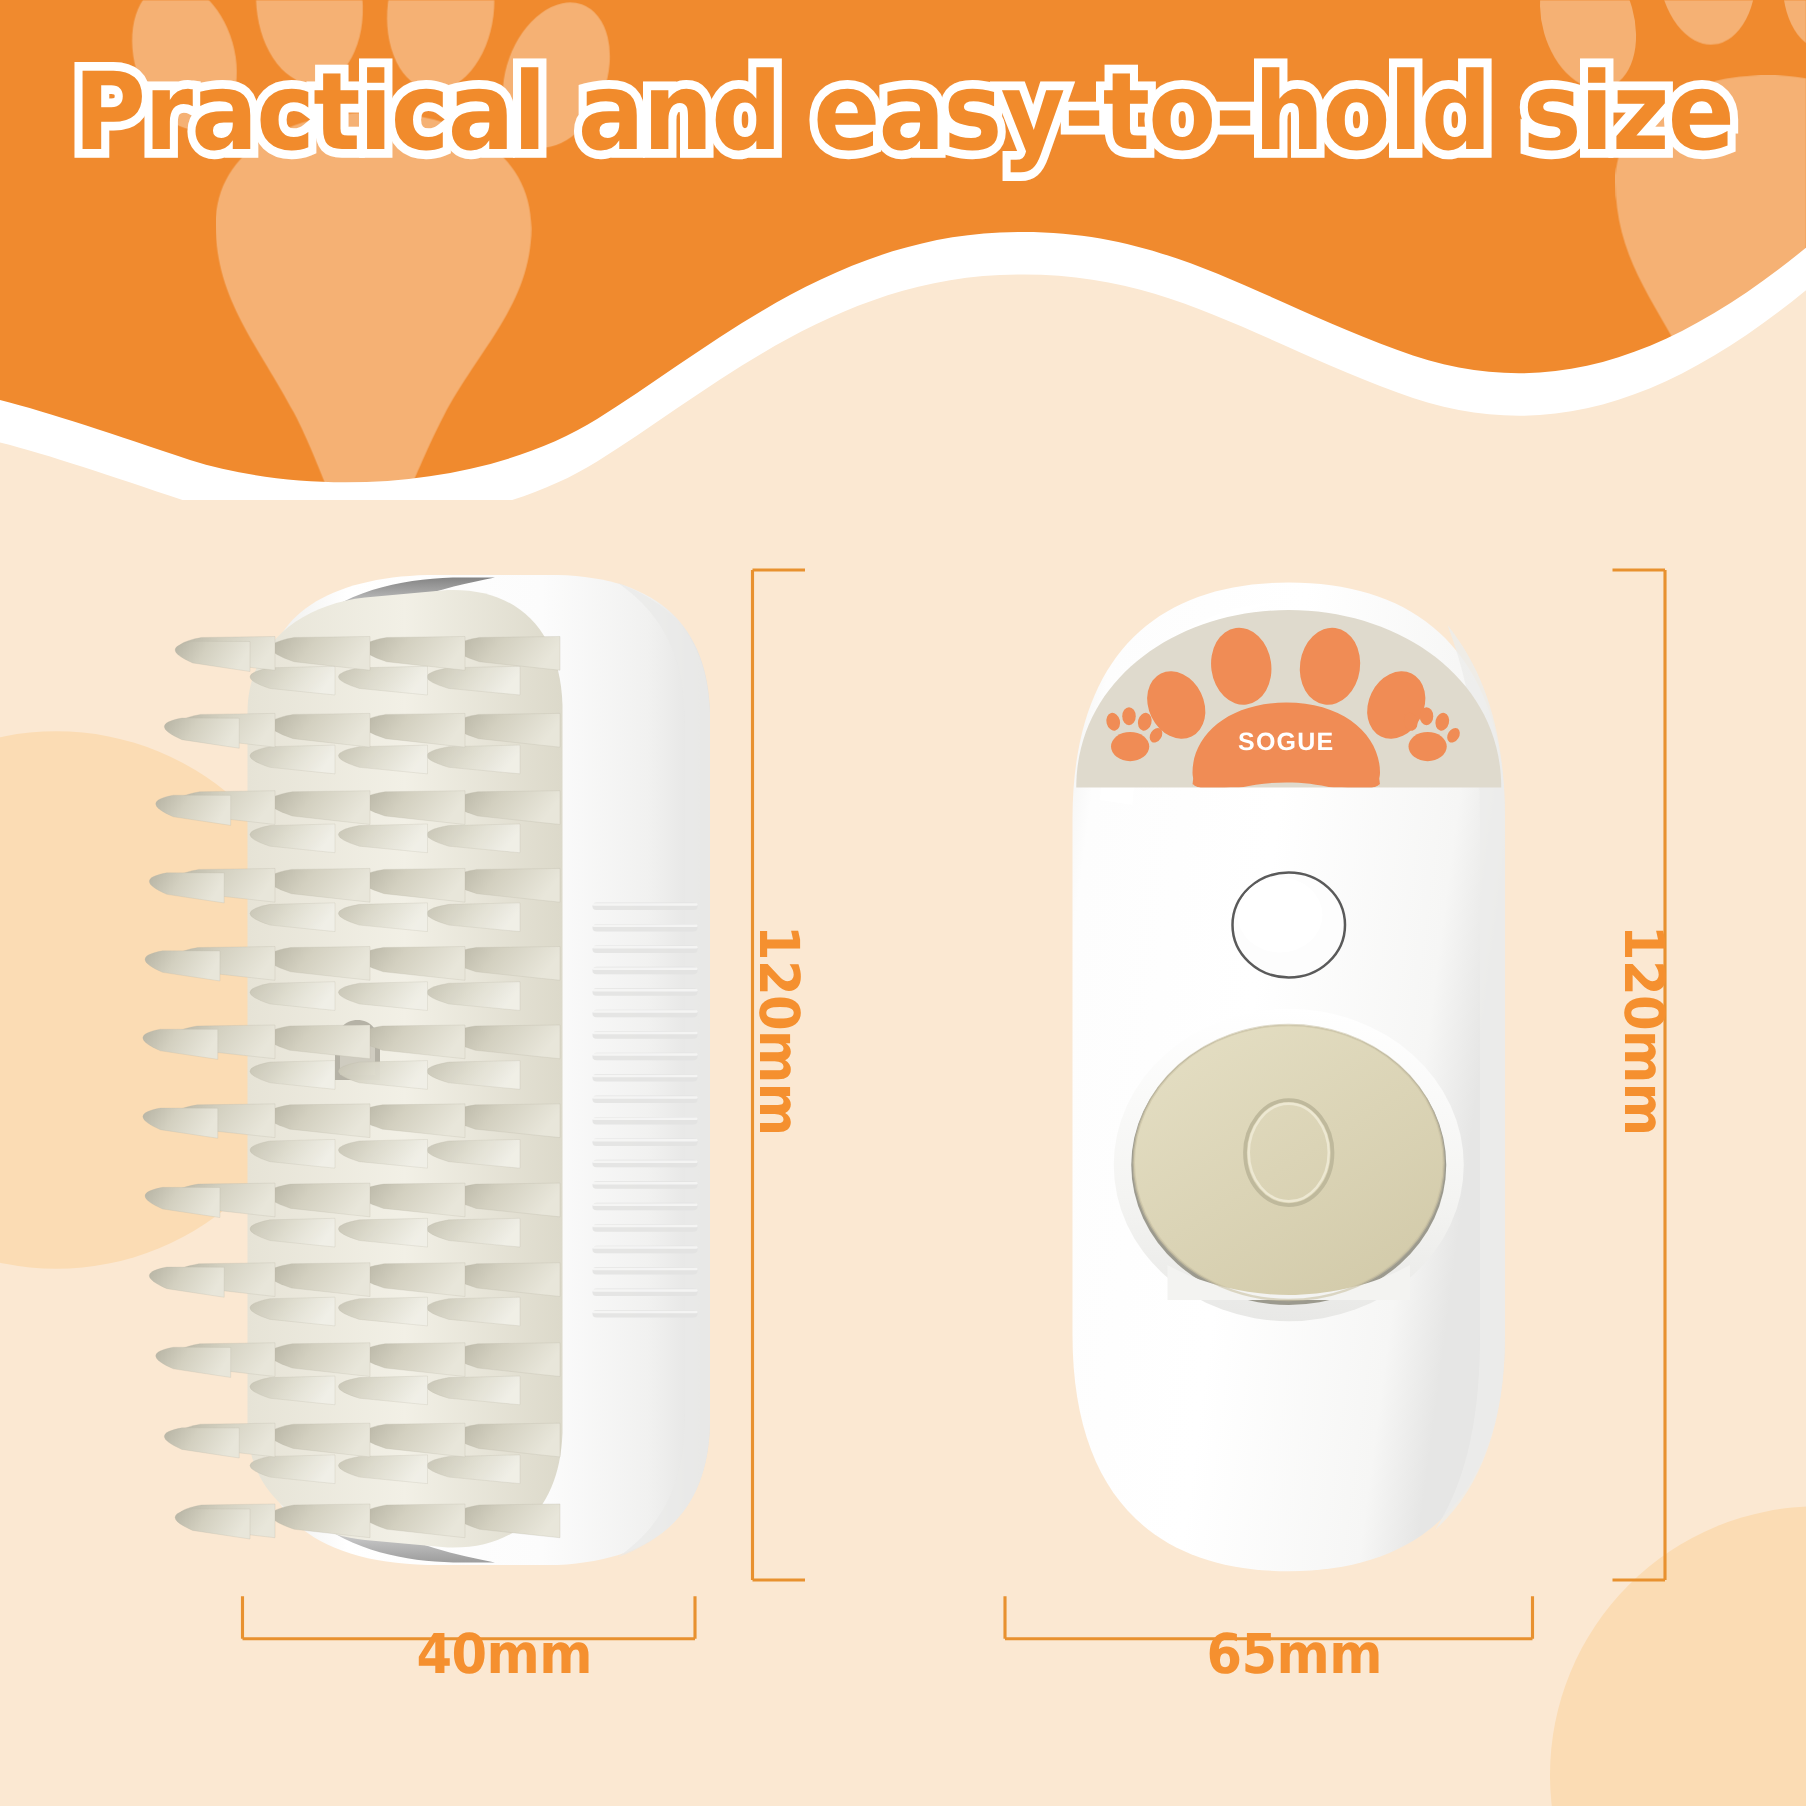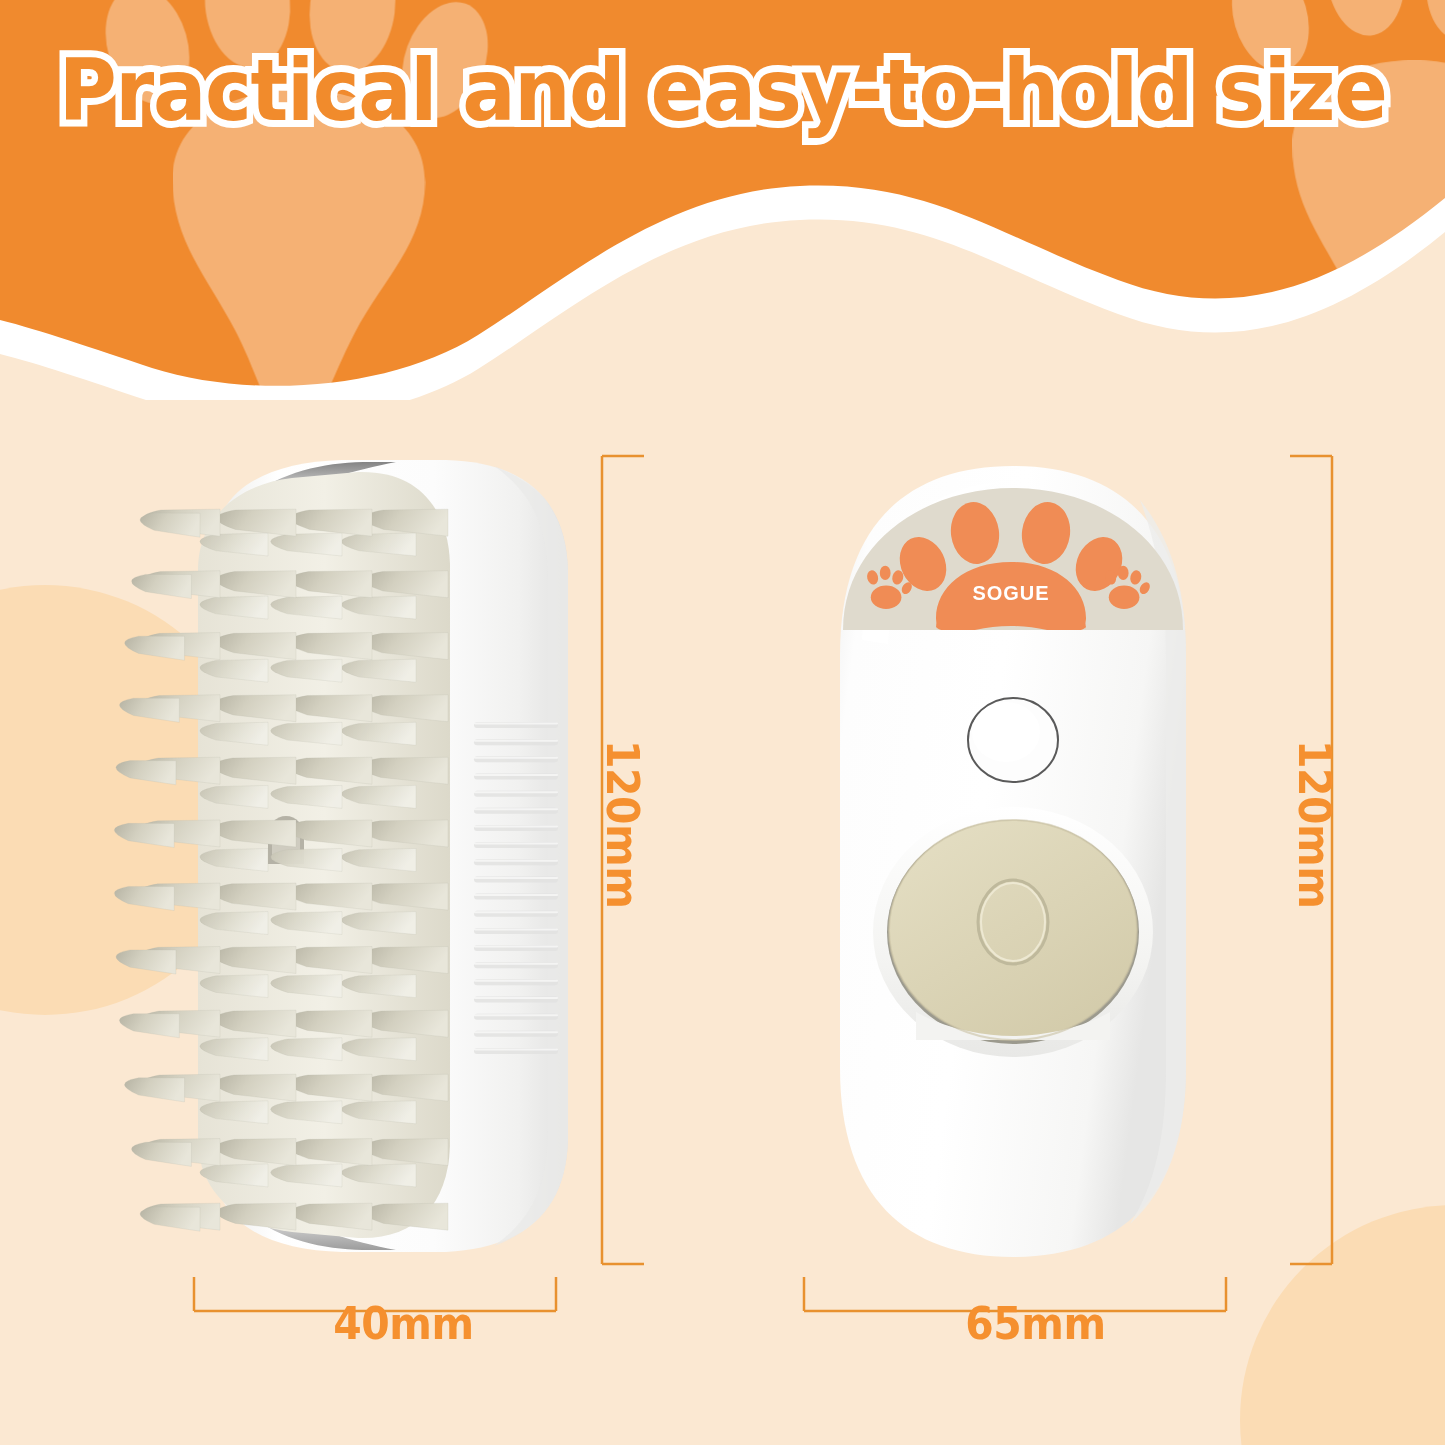--- a/index.html
+++ b/index.html
@@ -34,21 +34,21 @@
     transform:scaleX(.92);
     color:#f18b2c;
     -webkit-text-stroke:14px #ffffff;
     paint-order:stroke fill;
     line-height:1.08;
     white-space:nowrap;
   }
 
   
   #product-brush{position:absolute;left:96px;top:440px;width:520px;height:840px;}
-  #product-device{position:absolute;left:810px;top:440px;width:470px;height:840px;}
+  #product-device{position:absolute;left:828px;top:440px;width:470px;height:840px;}
   #product-brush svg,#product-device svg{display:block;}
 
   
   .dim{position:absolute;}
   .dim svg{display:block;overflow:visible;}
   .dim-label{
     position:absolute;
     font-family:"DejaVu Sans", sans-serif;
     font-weight:bold;
     color:#f5902f;

